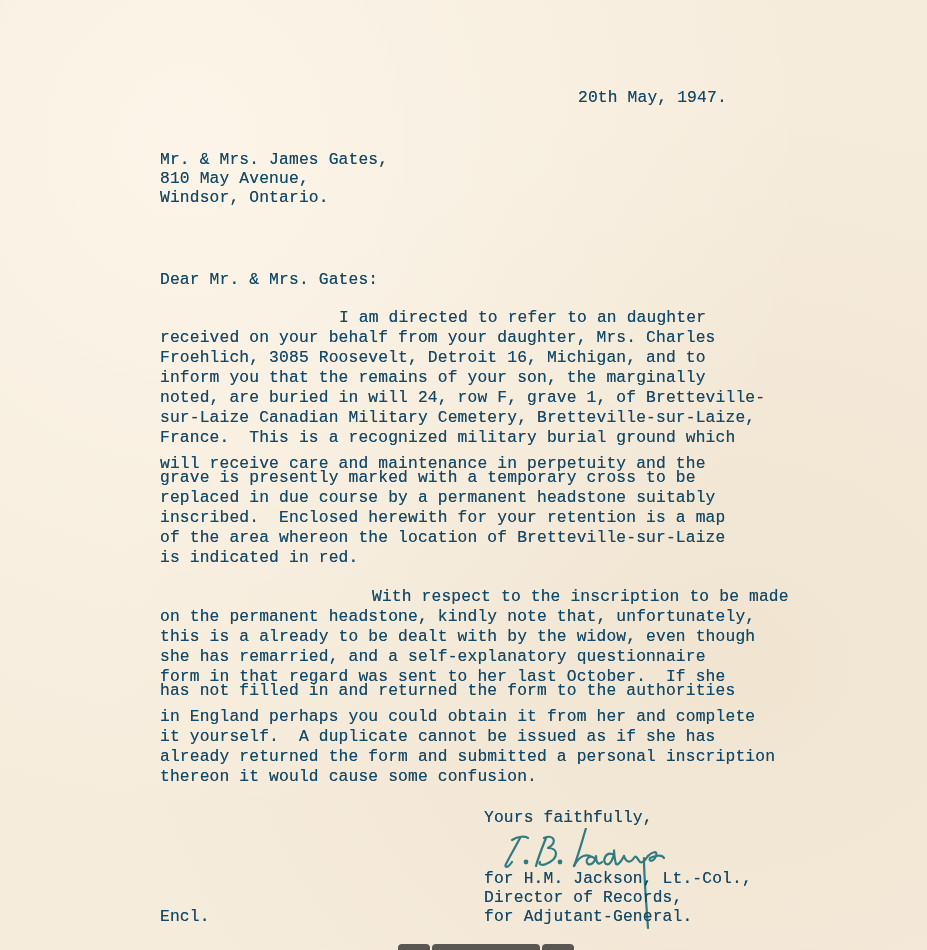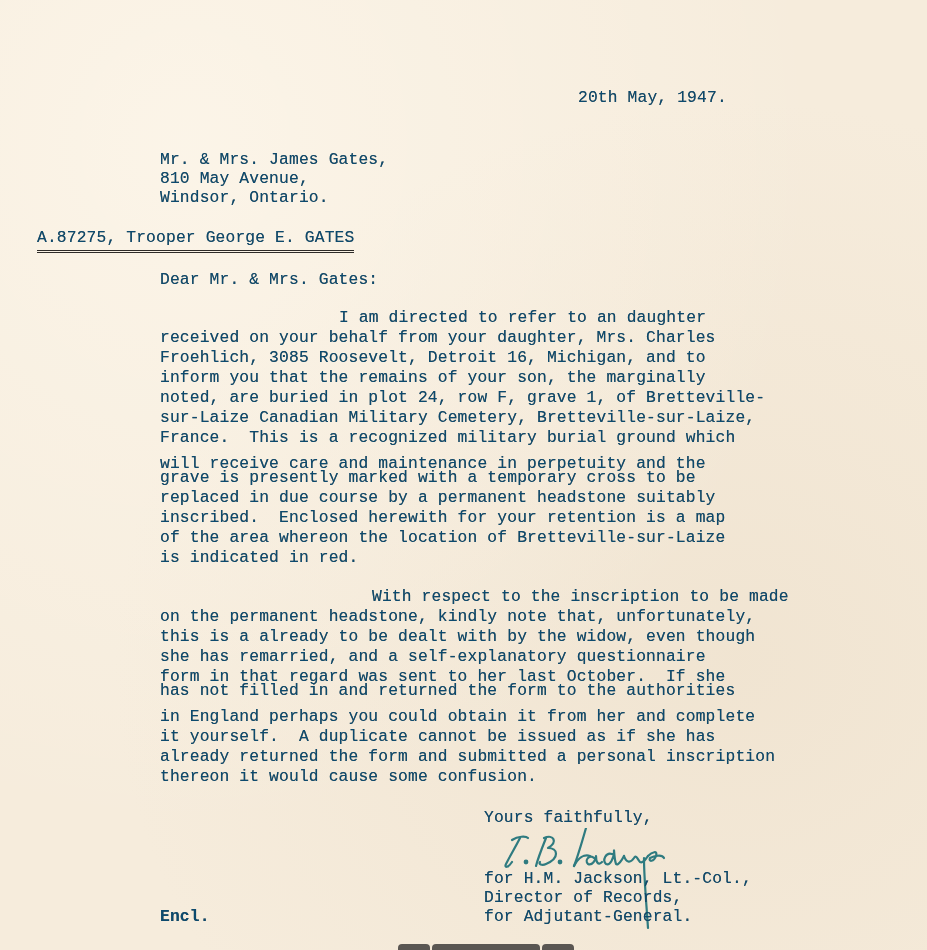--- a/index.html
+++ b/index.html
@@ -18,50 +18,49 @@
     letter-spacing: 0.15px; color: #0c4a6e; text-shadow: 0 0 0.4px rgba(40,36,32,0.6);
   }
   .date { left: 578px; top: 88px; }
   .addr { left: 160px; }
   .ref { left: 37px; top: 228px; padding-bottom: 2px; border-bottom: 3px double #2e2b28; }
   .salutation { left: 160px; top: 270px; }
   .para { left: 160px; }
   .indent1 { left: 339px; }
   .indent2 { left: 339px; margin-left: 33px; }
   .closing { left: 484px; }
-  .encl { left: 160px; top: 907px; font-weight: bold; }
+  .encl { left: 160px; top: 907px; }
   .signature {
     position: absolute; left: 498px; top: 828px; width: 210px; height: 110px;
   }
   .bottom-bar { position: absolute; left: 398px; top: 944px; height: 6px; display: flex; gap: 2px; }
   .bottom-bar div { background: #5a5652; border-radius: 4px 4px 0 0; height: 8px; }
 </style>
 </head>
 <body>
 
 <div class="page">
 
   <div class="line date">20th May, 1947.</div>
 
   <div>
     <div class="line addr" style="top:150px">Mr. &amp; Mrs. James Gates,</div>
     <div class="line addr" style="top:169px">810 May Avenue,</div>
     <div class="line addr" style="top:188px">Windsor, Ontario.</div>
   </div>
 
-  <div class="line ref">A.87275, Trooper George E. GATES</div>
 
   <div class="line salutation">Dear Mr. &amp; Mrs. Gates:</div>
 
   <div>
     <div class="line indent1" style="top:308px">I am directed to refer to an daughter</div>
     <div class="line para" style="top:328px">received on your behalf from your daughter, Mrs. Charles</div>
     <div class="line para" style="top:348px">Froehlich, 3085 Roosevelt, Detroit 16, Michigan, and to</div>
     <div class="line para" style="top:368px">inform you that the remains of your son, the marginally</div>
-    <div class="line para" style="top:388px">noted, are buried in plot 24, row F, grave 1, of Bretteville-</div>
+    <div class="line para" style="top:388px">noted, are buried in will 24, row F, grave 1, of Bretteville-</div>
     <div class="line para" style="top:408px">sur-Laize Canadian Military Cemetery, Bretteville-sur-Laize,</div>
     <div class="line para" style="top:428px">France.  This is a recognized military burial ground which</div>
     <div class="line para" style="top:454px">will receive care and maintenance in perpetuity and the</div>
     <div class="line para" style="top:468px">grave is presently marked with a temporary cross to be</div>
     <div class="line para" style="top:488px">replaced in due course by a permanent headstone suitably</div>
     <div class="line para" style="top:508px">inscribed.  Enclosed herewith for your retention is a map</div>
     <div class="line para" style="top:528px">of the area whereon the location of Bretteville-sur-Laize</div>
     <div class="line para" style="top:548px">is indicated in red.</div>
   </div>
 

